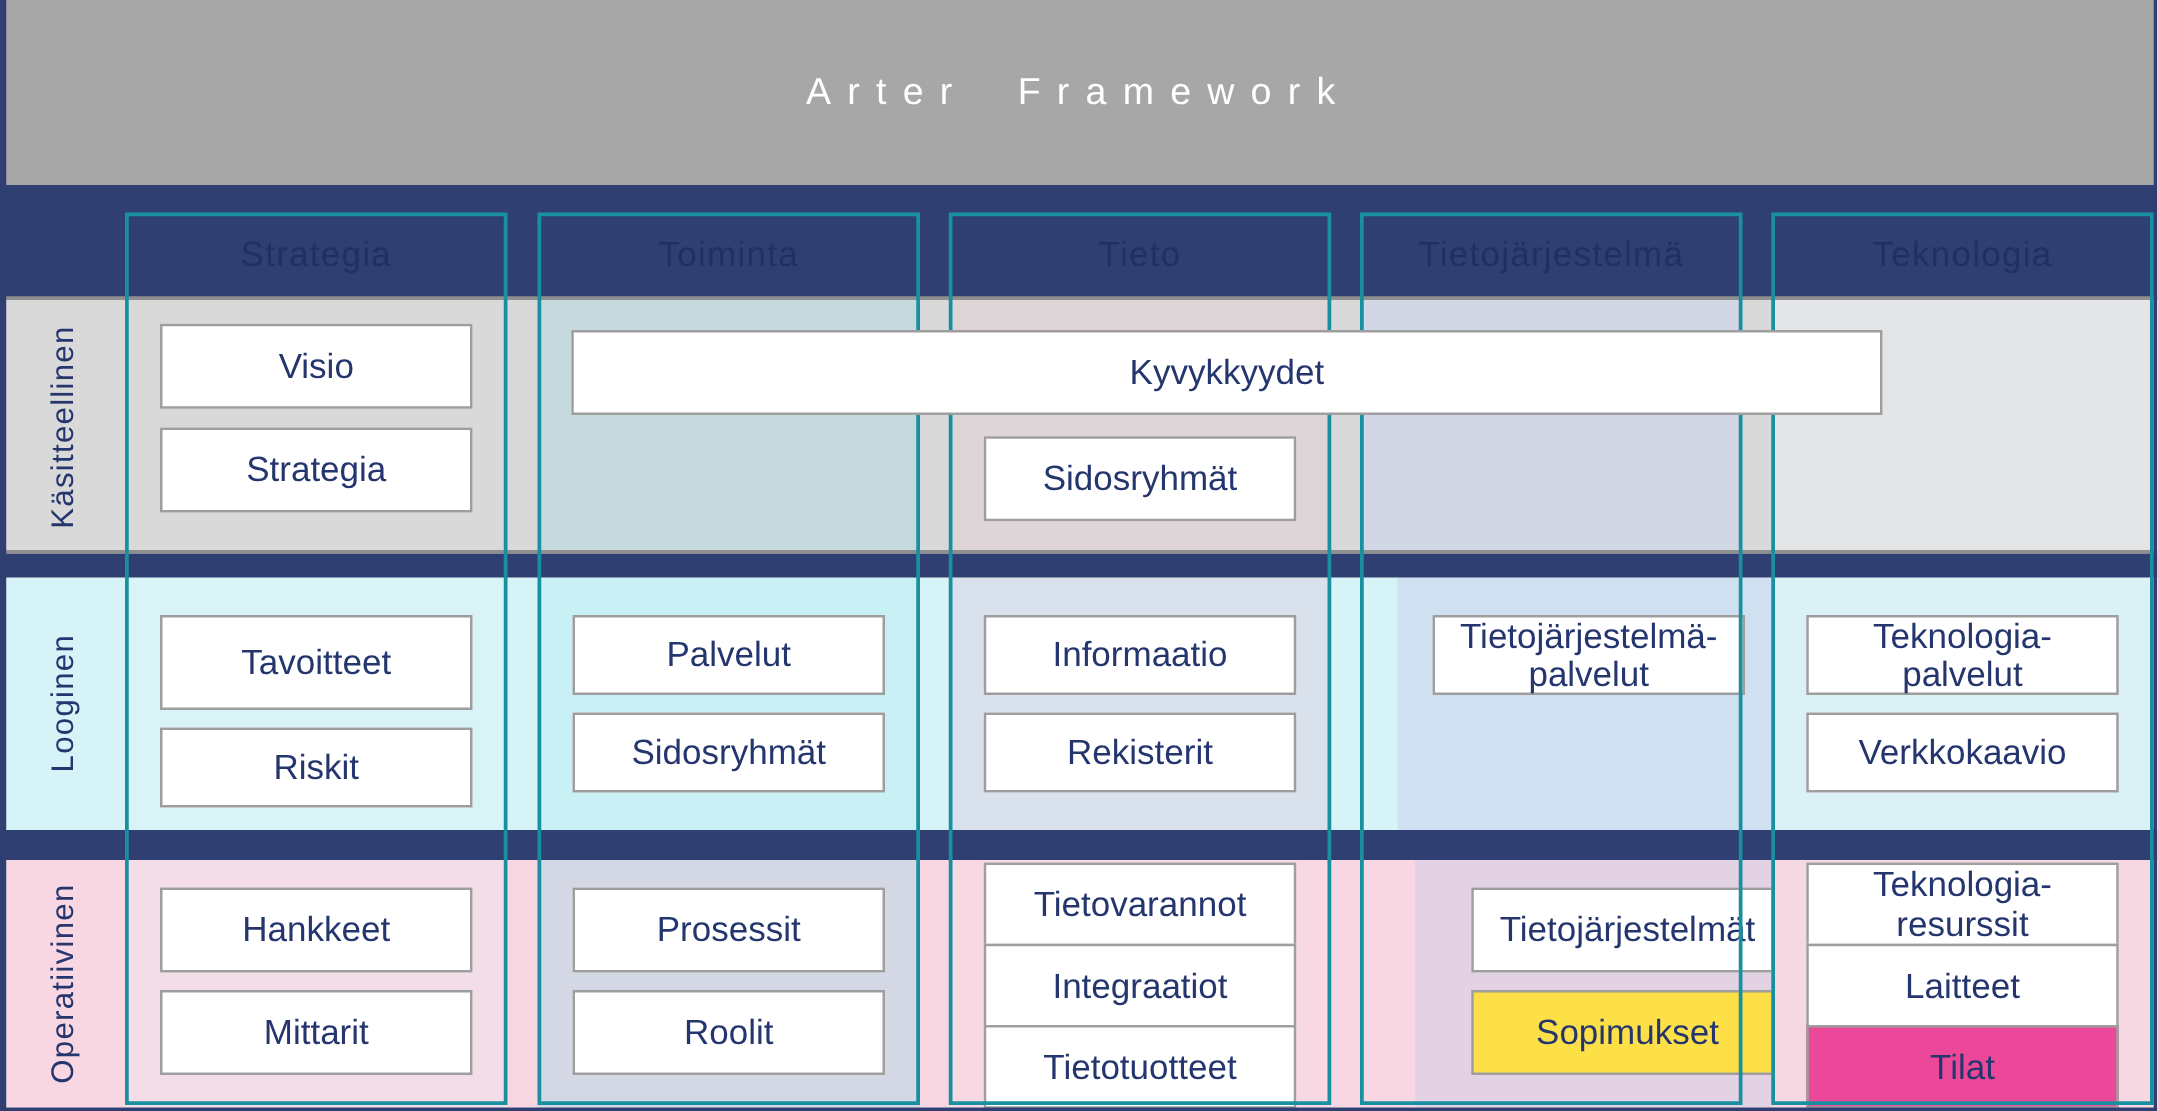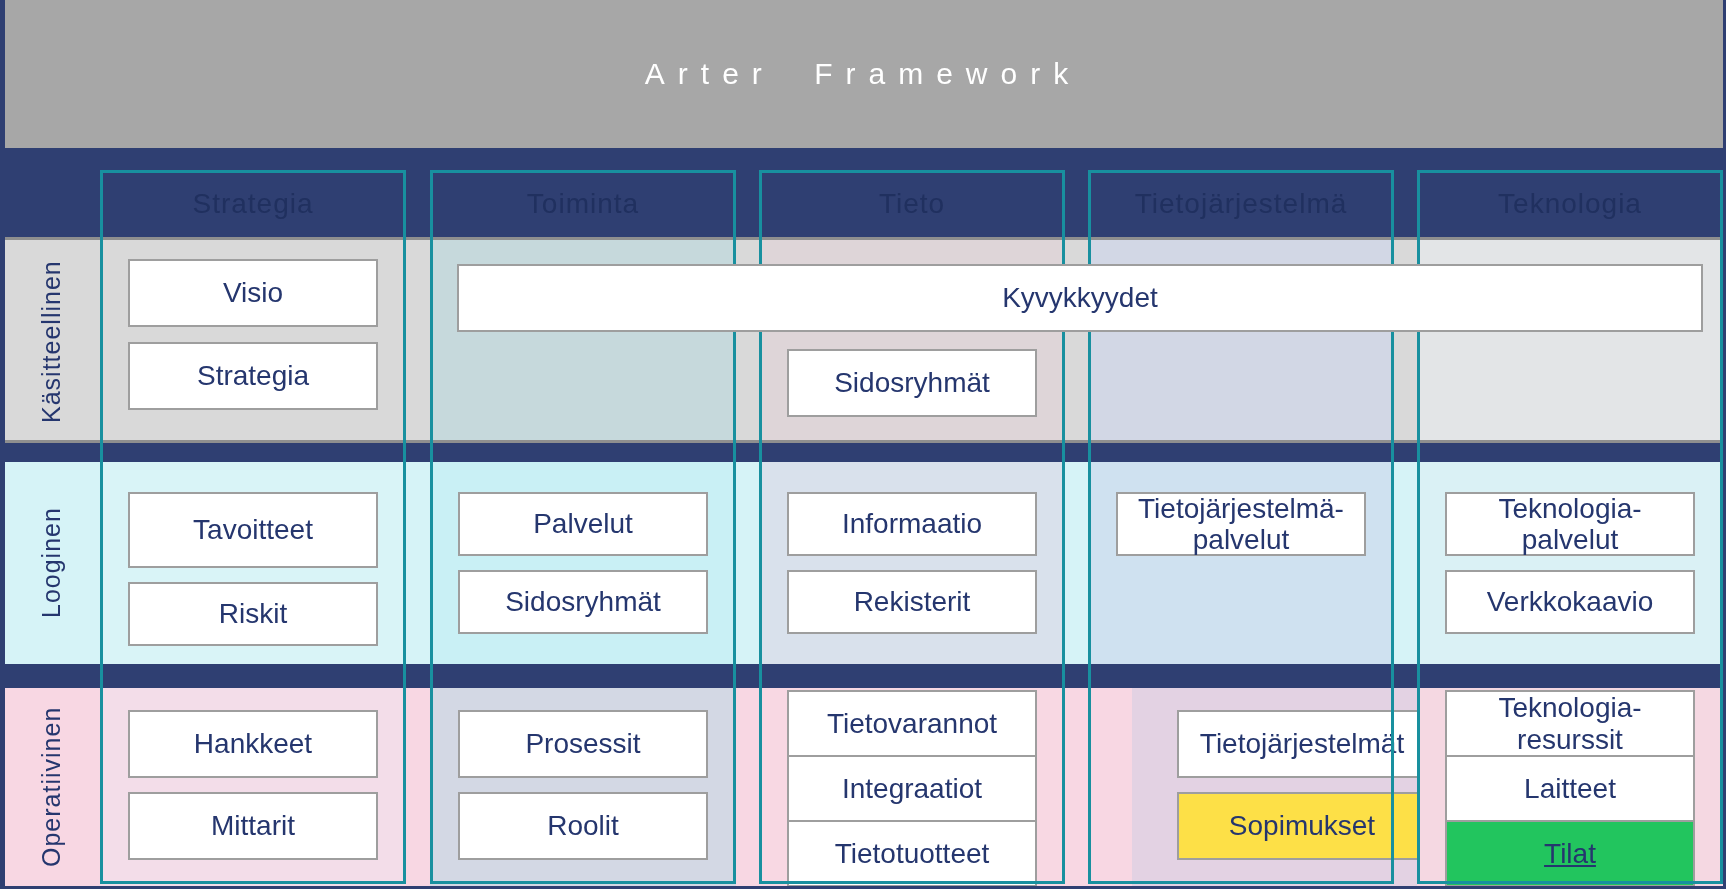--- a/index.html
+++ b/index.html
@@ -73,36 +73,36 @@
         <div class="box" style="height: 68px; background: rgb(255, 255, 255); border: 2px solid rgb(158, 158, 158); color: rgb(37, 54, 110);">Visio</div>
         <div class="box" style="height: 68px; background: rgb(255, 255, 255); border: 2px solid rgb(158, 158, 158); color: rgb(37, 54, 110);">Strategia</div>
       </div>
       <div class="cell" style="left: 425px; width: 306px; background: rgb(198, 217, 220); padding-top: 19px; row-gap: 15px;"></div>
       <div class="cell" style="left: 754px; width: 306px; background: rgb(222, 213, 216); padding-top: 109px; row-gap: 15px;">
         <div class="box" style="height: 68px; background: rgb(255, 255, 255); border: 2px solid rgb(158, 158, 158); color: rgb(37, 54, 110);">Sidosryhmät</div>
       </div>
       <div class="cell" style="left: 1083px; width: 306px; background: rgb(210, 215, 229); padding-top: 19px; row-gap: 15px;"></div>
       <div class="cell" style="left: 1412px; width: 306px; background: rgb(227, 229, 231); padding-top: 19px; row-gap: 15px;"></div>
     </div>
-    <div class="box spanbox" style="left: 457px; top: 264px; width: 1246px; height: 68px; background: rgb(255, 255, 255); border: 2px solid rgb(158, 158, 158); color: rgb(37, 54, 110);">Kyvykkyydet</div>
+    <div class="box spanbox" style="left: 457px; top: 264px; width: 1049px; height: 68px; background: rgb(255, 255, 255); border: 2px solid rgb(158, 158, 158); color: rgb(37, 54, 110);">Kyvykkyydet</div>
     <div class="rowstrip" style="top: 462px; height: 202px; background: rgb(214, 243, 247);">
       <div class="rowlabel" style="color: rgb(37, 54, 110);">Looginen</div>
       <div class="cell" style="left: 95px; width: 306px; background: rgb(217, 244, 247); padding-top: 30px; row-gap: 14px;">
         <div class="box" style="height: 76px; background: rgb(255, 255, 255); border: 2px solid rgb(158, 158, 158); color: rgb(37, 54, 110);">Tavoitteet</div>
         <div class="box" style="height: 64px; background: rgb(255, 255, 255); border: 2px solid rgb(158, 158, 158); color: rgb(37, 54, 110);">Riskit</div>
       </div>
       <div class="cell" style="left: 425px; width: 306px; background: rgb(201, 240, 245); padding-top: 30px; row-gap: 14px;">
         <div class="box" style="height: 64px; background: rgb(255, 255, 255); border: 2px solid rgb(158, 158, 158); color: rgb(37, 54, 110);">Palvelut</div>
         <div class="box" style="height: 64px; background: rgb(255, 255, 255); border: 2px solid rgb(158, 158, 158); color: rgb(37, 54, 110);">Sidosryhmät</div>
       </div>
       <div class="cell" style="left: 754px; width: 306px; background: rgb(217, 225, 236); padding-top: 30px; row-gap: 14px;">
         <div class="box" style="height: 64px; background: rgb(255, 255, 255); border: 2px solid rgb(158, 158, 158); color: rgb(37, 54, 110);">Informaatio</div>
         <div class="box" style="height: 64px; background: rgb(255, 255, 255); border: 2px solid rgb(158, 158, 158); color: rgb(37, 54, 110);">Rekisterit</div>
       </div>
-      <div class="cell" style="left: 1083px; width: 306px; background: rgb(207, 225, 240); padding-top: 30px; row-gap: 14px;">
+      <div class="cell" style="left: 1113px; width: 306px; background: rgb(207, 225, 240); padding-top: 30px; row-gap: 14px;">
         <div class="box" style="height: 64px; background: rgb(255, 255, 255); border: 2px solid rgb(158, 158, 158); color: rgb(37, 54, 110);">Tietojärjestelmä-
 palvelut</div>
       </div>
       <div class="cell" style="left: 1412px; width: 306px; background: rgb(218, 241, 245); padding-top: 30px; row-gap: 14px;">
         <div class="box" style="height: 64px; background: rgb(255, 255, 255); border: 2px solid rgb(158, 158, 158); color: rgb(37, 54, 110);">Teknologia-
 palvelut</div>
         <div class="box" style="height: 64px; background: rgb(255, 255, 255); border: 2px solid rgb(158, 158, 158); color: rgb(37, 54, 110);">Verkkokaavio</div>
       </div>
     </div>
     <div class="rowstrip" style="top: 688px; height: 198px; background: rgb(248, 215, 227);">
@@ -121,21 +121,21 @@
         <div class="box" style="height: 67px; background: rgb(255, 255, 255); border: 2px solid rgb(158, 158, 158); color: rgb(37, 54, 110);">Tietotuotteet</div>
       </div>
       <div class="cell" style="left: 1127px; width: 340px; background: rgb(227, 210, 227); padding-top: 22px; row-gap: 14px;">
         <div class="box" style="height: 68px; background: rgb(255, 255, 255); border: 2px solid rgb(158, 158, 158); color: rgb(37, 54, 110);">Tietojärjestelmät</div>
         <div class="box" style="height: 68px; background: #fde047; border: 2px solid rgb(158, 158, 158); color: rgb(37, 54, 110);">Sopimukset</div>
       </div>
       <div class="cell stacked" style="left: 1412px; width: 306px; background: rgb(245, 216, 226); padding-top: 2px; row-gap: 0px;">
         <div class="box" style="height: 67px; background: rgb(255, 255, 255); border: 2px solid rgb(158, 158, 158); color: rgb(37, 54, 110);">Teknologia-
 resurssit</div>
         <div class="box" style="height: 67px; background: rgb(255, 255, 255); border: 2px solid rgb(158, 158, 158); color: rgb(37, 54, 110);">Laitteet</div>
-        <div class="box" style="height: 67px; background: #22c55e; border: 2px solid rgb(158, 158, 158); color: rgb(37, 54, 110); text-decoration: underline;">Tilat</div>
+        <div class="box" style="height: 67px; background: #ec4899; border: 2px solid rgb(158, 158, 158); color: rgb(37, 54, 110);">Tilat</div>
       </div>
     </div>
     <div class="band-underline" style="top: 440px; background: rgb(143, 143, 143); z-index: 1;"></div>
     <div class="band" style="top: 443px; height: 19px; background: rgb(47, 63, 114);"></div>
     <div class="band" style="top: 664px; height: 24px; background: rgb(47, 63, 114);"></div>
     <div class="colframe" style="left: 100px; top: 170px; width: 306px; height: 714px; border: 3px solid rgb(24, 144, 159);"></div>
     <div class="colheader" style="left: 100px; top: 170px; width: 306px; height: 67px; color: rgb(32, 48, 95);">Strategia</div>
     <div class="colframe" style="left: 430px; top: 170px; width: 306px; height: 714px; border: 3px solid rgb(24, 144, 159);"></div>
     <div class="colheader" style="left: 430px; top: 170px; width: 306px; height: 67px; color: rgb(32, 48, 95);">Toiminta</div>
     <div class="colframe" style="left: 759px; top: 170px; width: 306px; height: 714px; border: 3px solid rgb(24, 144, 159);"></div>

